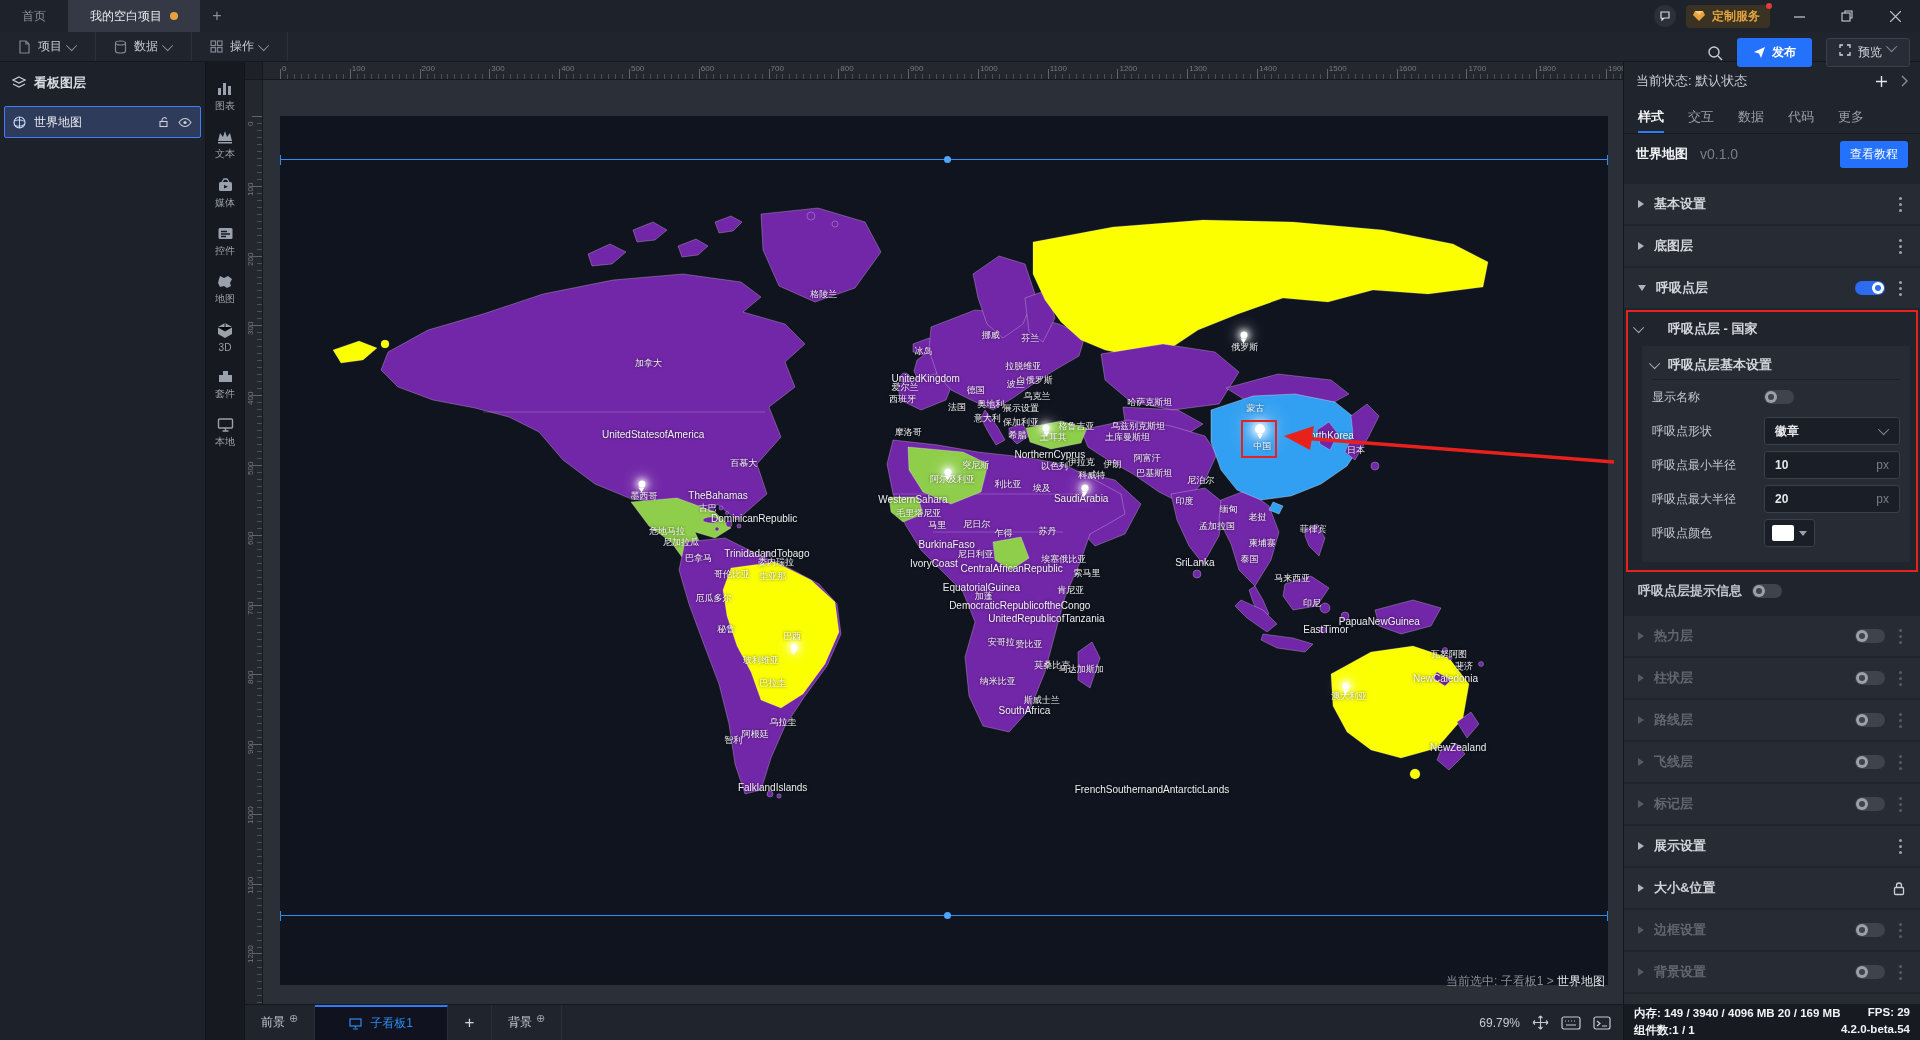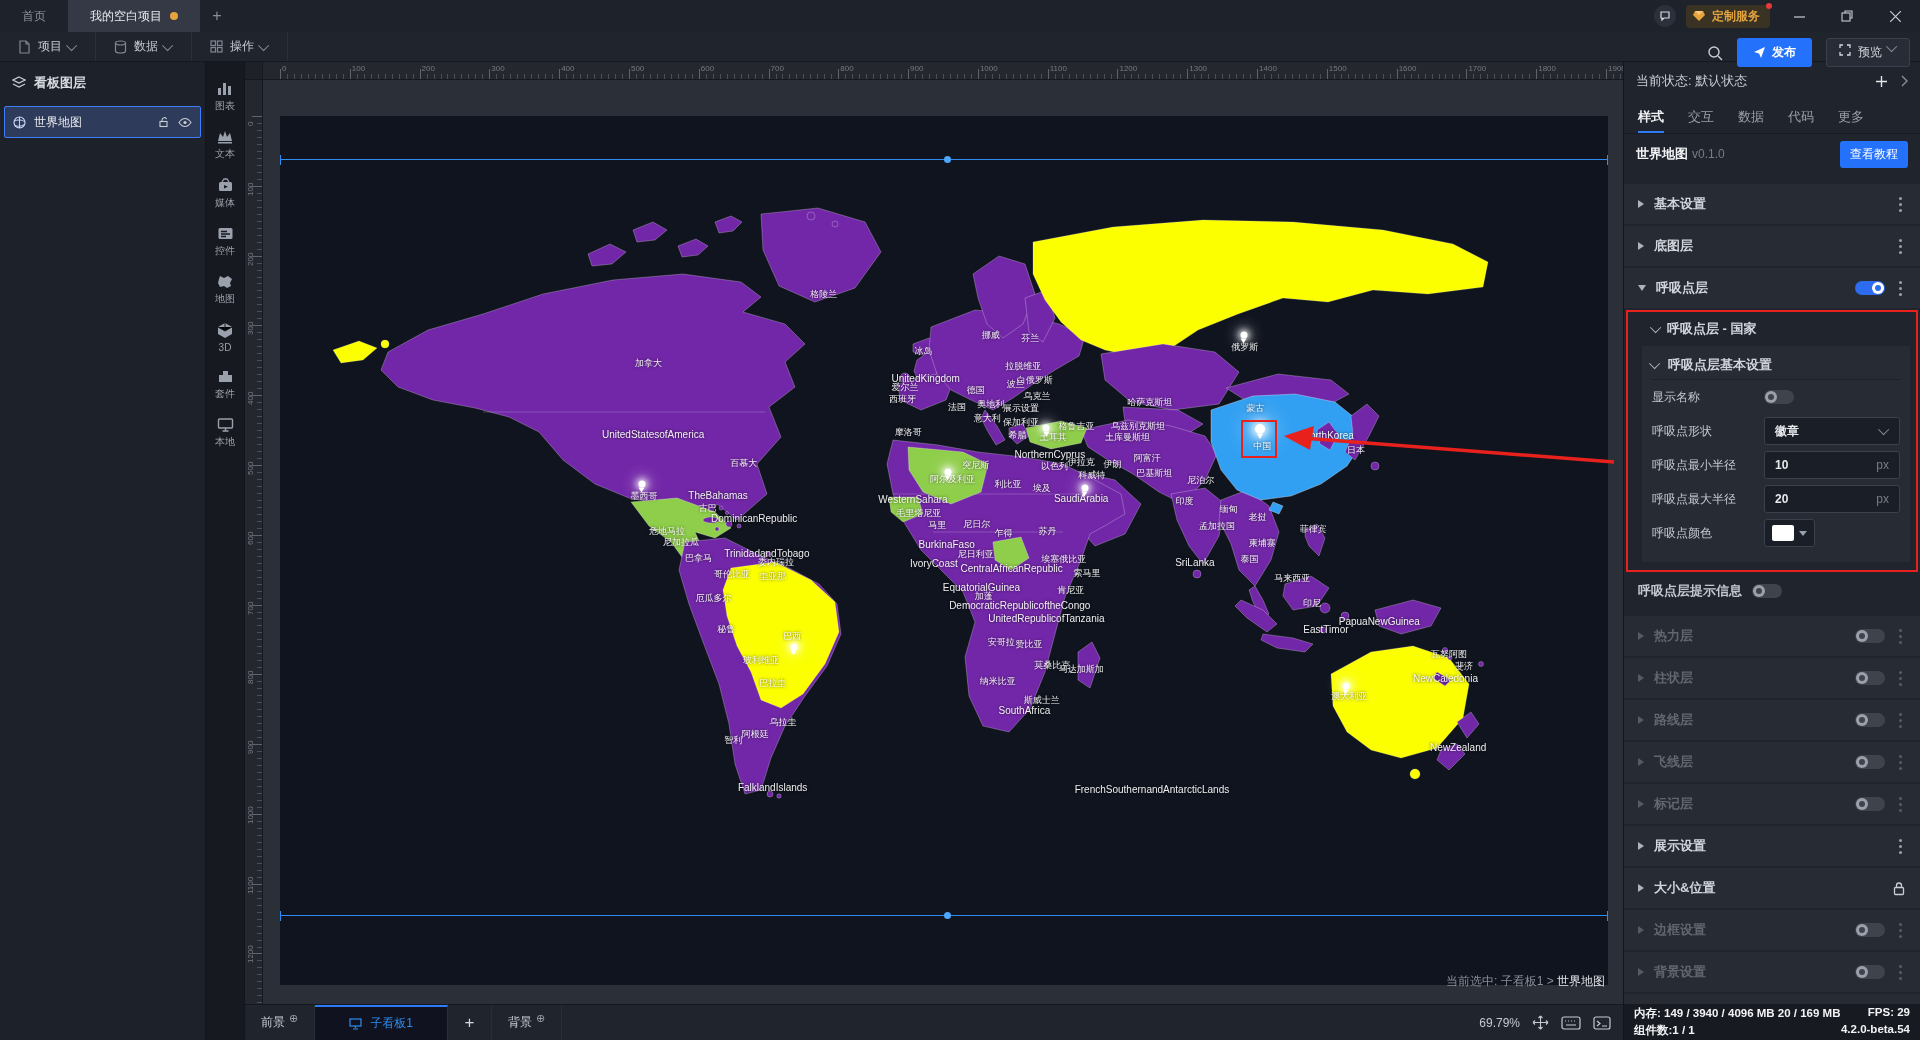--- a/index.html
+++ b/index.html
@@ -94,41 +94,41 @@
 
   
   .right-col{width:297px;background:var(--panel);border-left:1px solid #121520;display:flex;flex-direction:column;min-height:0;}
   .statebar{display:flex;align-items:center;height:38px;padding:0 12px;color:#C9CDD5;font-size:13px;}
   .statebar .sp{flex:1}
   .insp-tabs{display:flex;gap:24px;padding:0 14px;height:34px;align-items:center;border-bottom:1px solid #171A21;}
   .insp-tab{color:#9AA0AA;padding:7px 0 5px;border-bottom:2px solid transparent;font-size:13px;}
   .insp-tab.active{color:#F2F3F5;border-bottom-color:#2D7CF6;font-weight:bold;}
   .comp-head{display:flex;align-items:center;height:40px;padding:0 12px;}
   .comp-head .nm{color:#F2F3F5;font-weight:bold;font-size:13px;}
-  .comp-head .ver{color:#787D87;font-size:12px;margin-left:4px;}
+  .comp-head .ver{color:#787D87;font-size:14px;margin-left:12px;}
   .btn-tut{margin-left:auto;background:#2472FC;color:#fff;border-radius:3px;padding:5px 10px;font-size:12px;}
   .sections{flex:1;overflow:hidden;padding-top:10px;}
   .row-section{display:flex;align-items:center;height:40px;background:var(--row);margin-bottom:2px;padding:0 14px;gap:10px;}
   .row-section .lbl{font-size:13px;color:#D2D5DC;font-weight:bold;}
   .row-section.dim .lbl{color:#62676F;}
   .row-section .sp{flex:1}
   .tri-r{width:0;height:0;border-top:4px solid transparent;border-bottom:4px solid transparent;border-left:6px solid #AEB3BC;}
   .dim .tri-r{border-left-color:#555A63;}
   .tri-d{width:0;height:0;border-left:4px solid transparent;border-right:4px solid transparent;border-top:6px solid #AEB3BC;}
   .kebab{width:3px;height:3px;border-radius:50%;background:#9AA0AC;box-shadow:0 -6px 0 #9AA0AC,0 6px 0 #9AA0AC;margin:0 4px;}
   .dim .kebab{background:#565B65;box-shadow:0 -6px 0 #565B65,0 6px 0 #565B65;}
   .toggle{position:relative;width:30px;height:14px;border-radius:7px;background:#3E434C;flex:0 0 30px;}
   .toggle .knob{position:absolute;top:1px;left:1px;width:12px;height:12px;border-radius:50%;background:#9BA1AB;}
   .toggle .knob::after{content:"";position:absolute;inset:3px;border-radius:50%;background:#3E434C;}
   .toggle.on{background:#2D6BF0;}
   .toggle.on .knob{left:auto;right:1px;background:#fff;}
   .toggle.on .knob::after{background:#2D6BF0;}
 
   .red-group{margin:2px 2px;border:2px solid var(--red);}
-  .group-head{display:flex;align-items:center;gap:6px;height:34px;padding:0 25px;color:#D2D5DC;font-weight:bold;font-size:13px;background:var(--panel);}
+  .group-head{display:flex;align-items:center;gap:24px;height:34px;padding:0 8px;color:#D2D5DC;font-weight:bold;font-size:13px;background:var(--panel);}
   .chev-d{width:8px;height:8px;border-left:1.5px solid #AEB3BC;border-bottom:1.5px solid #AEB3BC;transform:rotate(-45deg) translateY(-2px);}
   .card{margin:0 6px 8px 14px;background:#272B34;padding:4px 10px 12px;}
   .card-head{display:flex;align-items:center;gap:8px;height:30px;color:#D2D5DC;font-weight:bold;font-size:13px;border-bottom:1px solid #1C2029;}
   .crow{display:flex;align-items:center;height:34px;gap:8px;}
   .crow .clbl{width:104px;color:#C3C7CF;font-size:12px;}
   .ctl-select{flex:1;display:flex;align-items:center;height:28px;background:#1A1E26;border:1px solid #3A404C;border-radius:3px;padding:0 10px;color:#E6E8EC;font-weight:bold;}
   .ctl-select .sp{flex:1}
   .ctl-input{flex:1;display:flex;align-items:center;height:28px;background:#1A1E26;border:1px solid #3A404C;border-radius:3px;padding:0 10px;color:#E6E8EC;font-weight:bold;}
   .ctl-input .sp{flex:1}
   .suffix{color:#787D87;font-weight:normal;}

